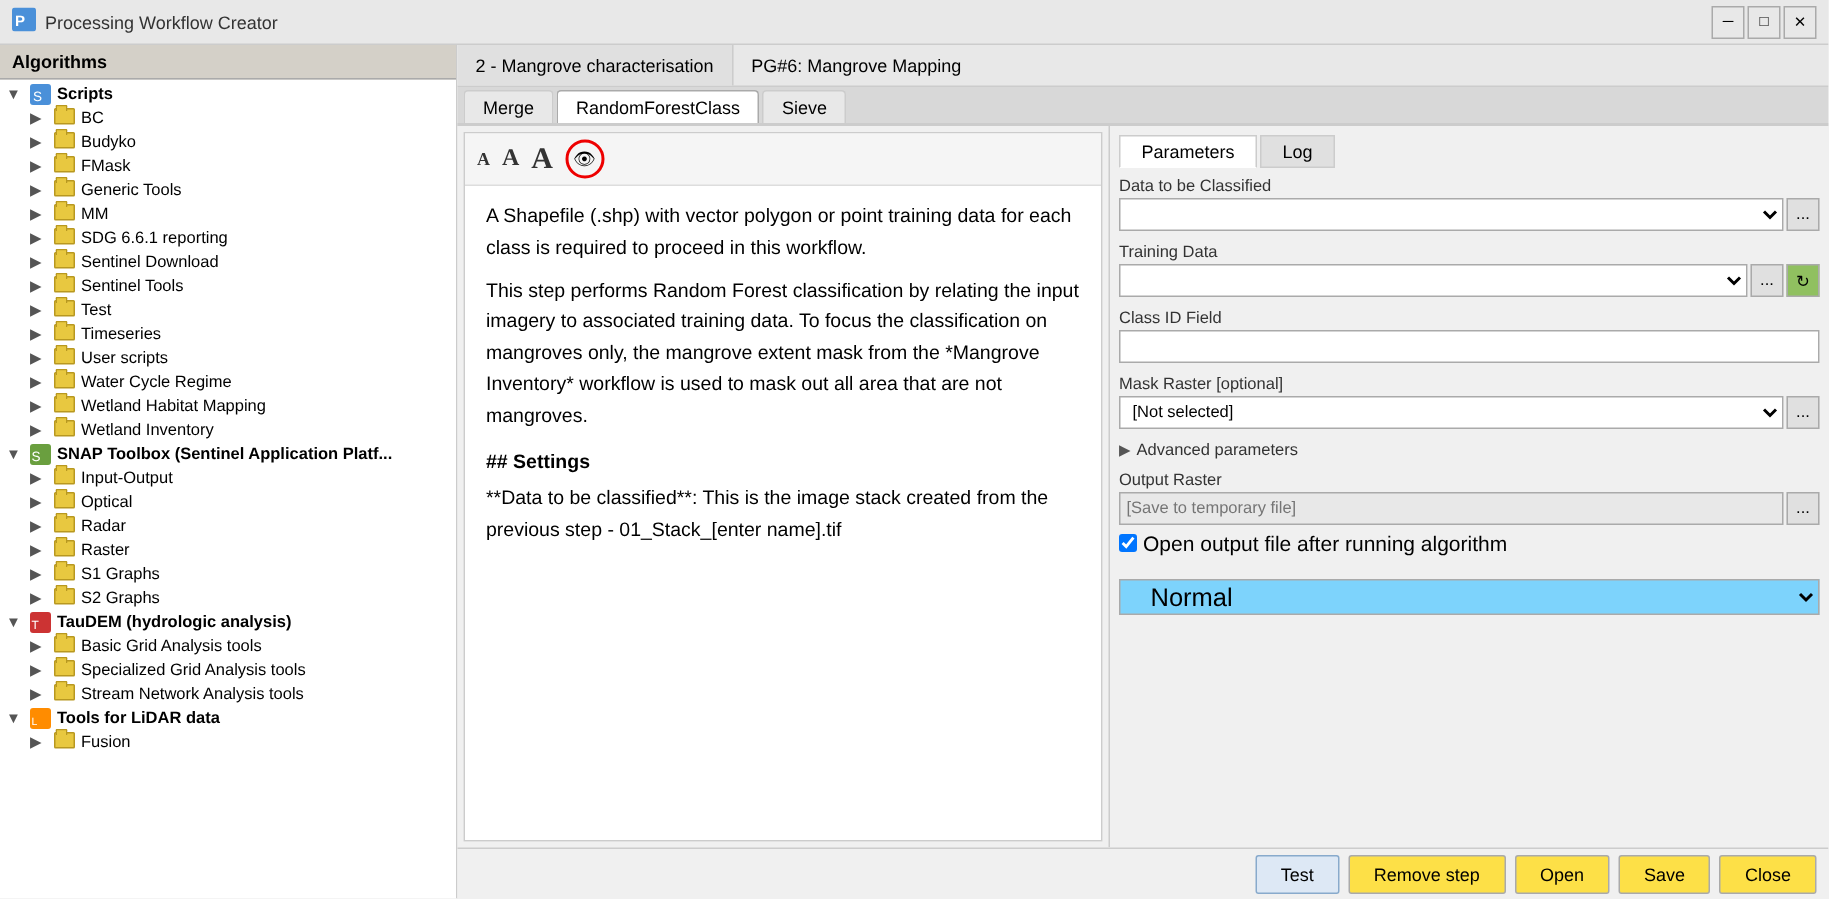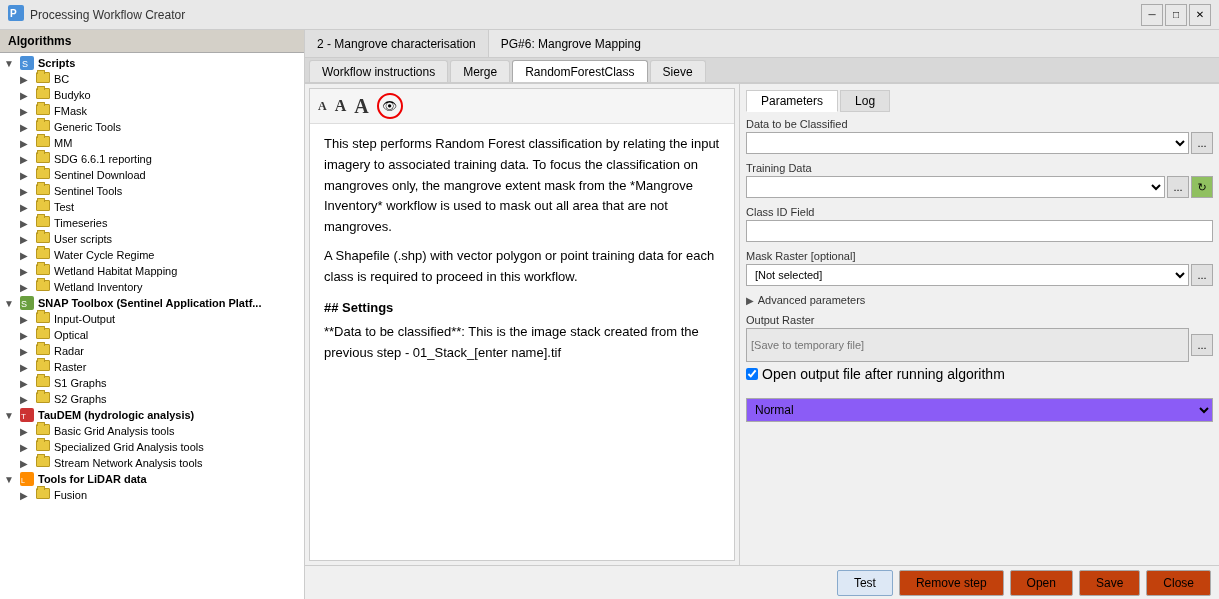--- a/index.html
+++ b/index.html
@@ -242,56 +242,56 @@
       margin-bottom: 8px;
       cursor: pointer;
     }
     .advanced-arrow { font-size: 10px; color: #555; }
     .advanced-label { font-size: 11px; color: #333; }
     .output-raster-input {
       width: 100%;
       height: 22px;
       border: 1px solid #aaa;
       background: #e8e8e8;
-      padding: 16px 4px;
+      padding: 4px 4px;
       font-size: 11px;
       color: #888;
     }
     .checkbox-row { display: flex; align-items: center; gap: 4px; margin-top: 4px; }
     .checkbox-row input { width: 12px; height: 12px; }
     .checkbox-label { font-size: 14px; }
 
     .bottom-dropdown {
       margin-top: auto;
     }
     .normal-select {
       width: 100%;
       height: 24px;
       border: 1px solid #aaa;
-      background: #8b5cf6;
-      padding: 0 4px;
-      font-size: 12px;
+      background: #7dd3fc;
+      padding: 0 16px;
+      font-size: 17px;
     }
 
     
     .footer {
       height: 34px;
       background: #f0f0f0;
       border-top: 1px solid #ccc;
       display: flex;
       align-items: center;
       justify-content: flex-end;
       padding: 0 8px;
       gap: 6px;
     }
     .footer-btn {
       height: 26px;
       padding: 0 16px;
       border: 1px solid #aaa;
-      background: #c2410c;
+      background: #fde047;
       font-size: 12px;
       cursor: pointer;
       border-radius: 2px;
     }
     .footer-btn.primary {
       background: #dde8f5;
       border-color: #88aacc;
     }
   </style>
 </head>
@@ -490,23 +490,20 @@
       <div class="path-segment">
         <span>2 - Mangrove characterisation</span>
       </div>
       <div class="path-segment2">
         <span>PG#6: Mangrove Mapping</span>
       </div>
     </div>
 
     <div class="tabs-bar">
       <div class="tab">
-        <span>Workflow instructions</span>
-      </div>
-      <div class="tab">
         <span>Merge</span>
       </div>
       <div class="tab active">
         <span>RandomForestClass</span>
       </div>
       <div class="tab">
         <span>Sieve</span>
       </div>
     </div>
 
@@ -515,22 +512,22 @@
       <div class="doc-panel">
         <div class="doc-toolbar">
           <span class="font-btn" style="font-size:12px;">A</span>
           <span class="font-btn" style="font-size:16px;">A</span>
           <span class="font-btn" style="font-size:20px;">A</span>
           <div class="eye-btn">
             <span>👁</span>
           </div>
         </div>
         <div class="doc-content">
+          <p>A Shapefile (.shp) with vector polygon or point training data for each class is required to proceed in this workflow.</p>
           <p>This step performs Random Forest classification by relating the input imagery to associated training data. To focus the classification on mangroves only, the mangrove extent mask from the *Mangrove Inventory* workflow is used to mask out all area that are not mangroves.</p>
-          <p>A Shapefile (.shp) with vector polygon or point training data for each class is required to proceed in this workflow.</p>
           <h2>## Settings</h2>
           <p>**Data to be classified**: This is the image stack created from the previous step - 01_Stack_[enter name].tif</p>
         </div>
       </div>
 
       <div class="params-panel">
         <div class="params-tabs">
           <div class="params-tab active">
             <span>Parameters</span>
           </div>

